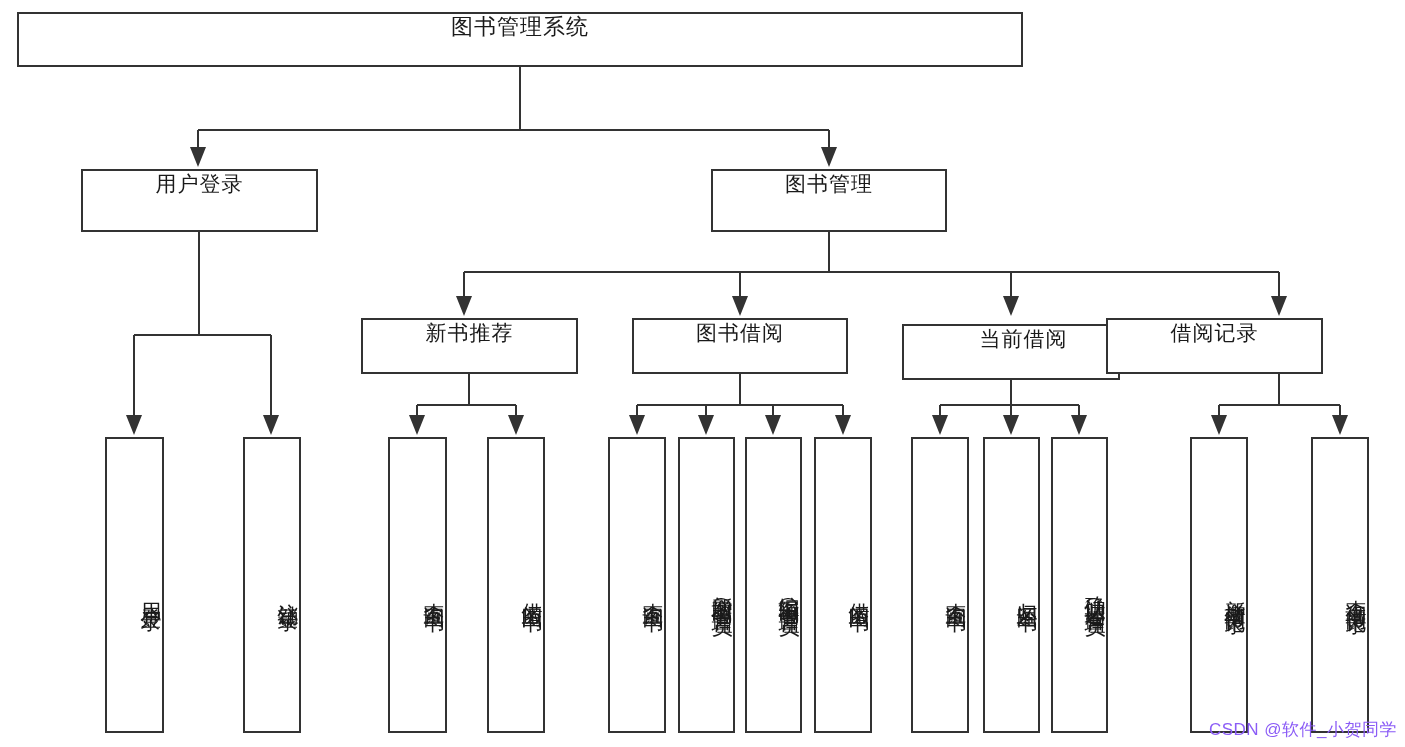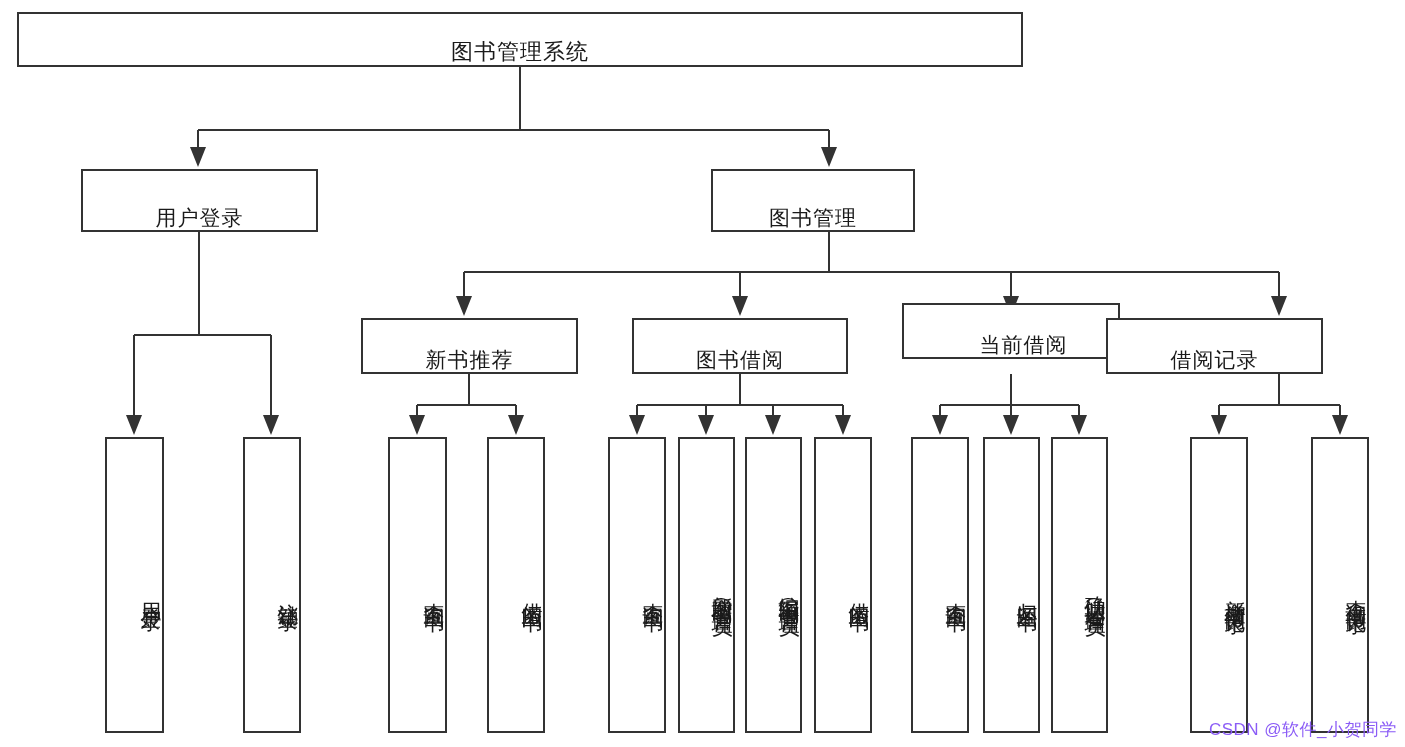--- a/index.html
+++ b/index.html
@@ -25,21 +25,21 @@
     width: 1405px;
     height: 747px;
     pointer-events: none;
   }
   .node {
     position: absolute;
     box-sizing: border-box;
     border: 2px solid #333333;
     background: #ffffff;
     display: flex;
-    align-items: flex-end;
+    align-items: flex-start;
     justify-content: center;
     color: #1a1a1a;
     text-align: center;
   }
   .node.horiz {
     font-size: 21px;
     letter-spacing: 1px;
     line-height: 1.2;
   }
   .node.root {
@@ -131,31 +131,31 @@
       <path d="M1332,415 L1348,415 L1340,435 Z" fill="#333333"></path>
     </svg>
 
   <div class="node root horiz" id="node-root" style="left: 17px; top: 12px; width: 1006px; height: 55px;">
     <span>图书管理系统</span>
   </div>
 
   <div class="node horiz" id="node-l2-0" style="left: 81px; top: 169px; width: 237px; height: 63px;">
     <span>用户登录</span>
   </div>
-  <div class="node horiz" id="node-l2-1" style="left: 711px; top: 169px; width: 204px; height: 63px;">
+  <div class="node horiz" id="node-l2-1" style="left: 711px; top: 169px; width: 236px; height: 63px;">
     <span>图书管理</span>
   </div>
 
   <div class="node horiz" id="node-l3-1" style="left: 632px; top: 318px; width: 216px; height: 56px;">
     <span>图书借阅</span>
   </div>
   <div class="node horiz" id="node-l3-0" style="left: 361px; top: 318px; width: 217px; height: 56px;">
     <span>新书推荐</span>
   </div>
-  <div class="node horiz" id="node-l3-2" style="left: 902px; top: 303px; width: 218px; height: 56px; padding-left: 25px;">
+  <div class="node horiz" id="node-l3-2" style="left: 902px; top: 324px; width: 218px; height: 56px; padding-left: 25px;">
     <span>当前借阅</span>
   </div>
   <div class="node horiz" id="node-l3-3" style="left: 1106px; top: 318px; width: 217px; height: 56px;">
     <span>借阅记录</span>
   </div>
 
   <div class="node leaf" id="node-leaf-0" style="left: 105px; top: 437px; width: 59px; height: 296px;">
     <span class="vtext">用户登录</span>
   </div>
   <div class="node leaf" id="node-leaf-1" style="left: 243px; top: 437px; width: 58px; height: 296px;">

